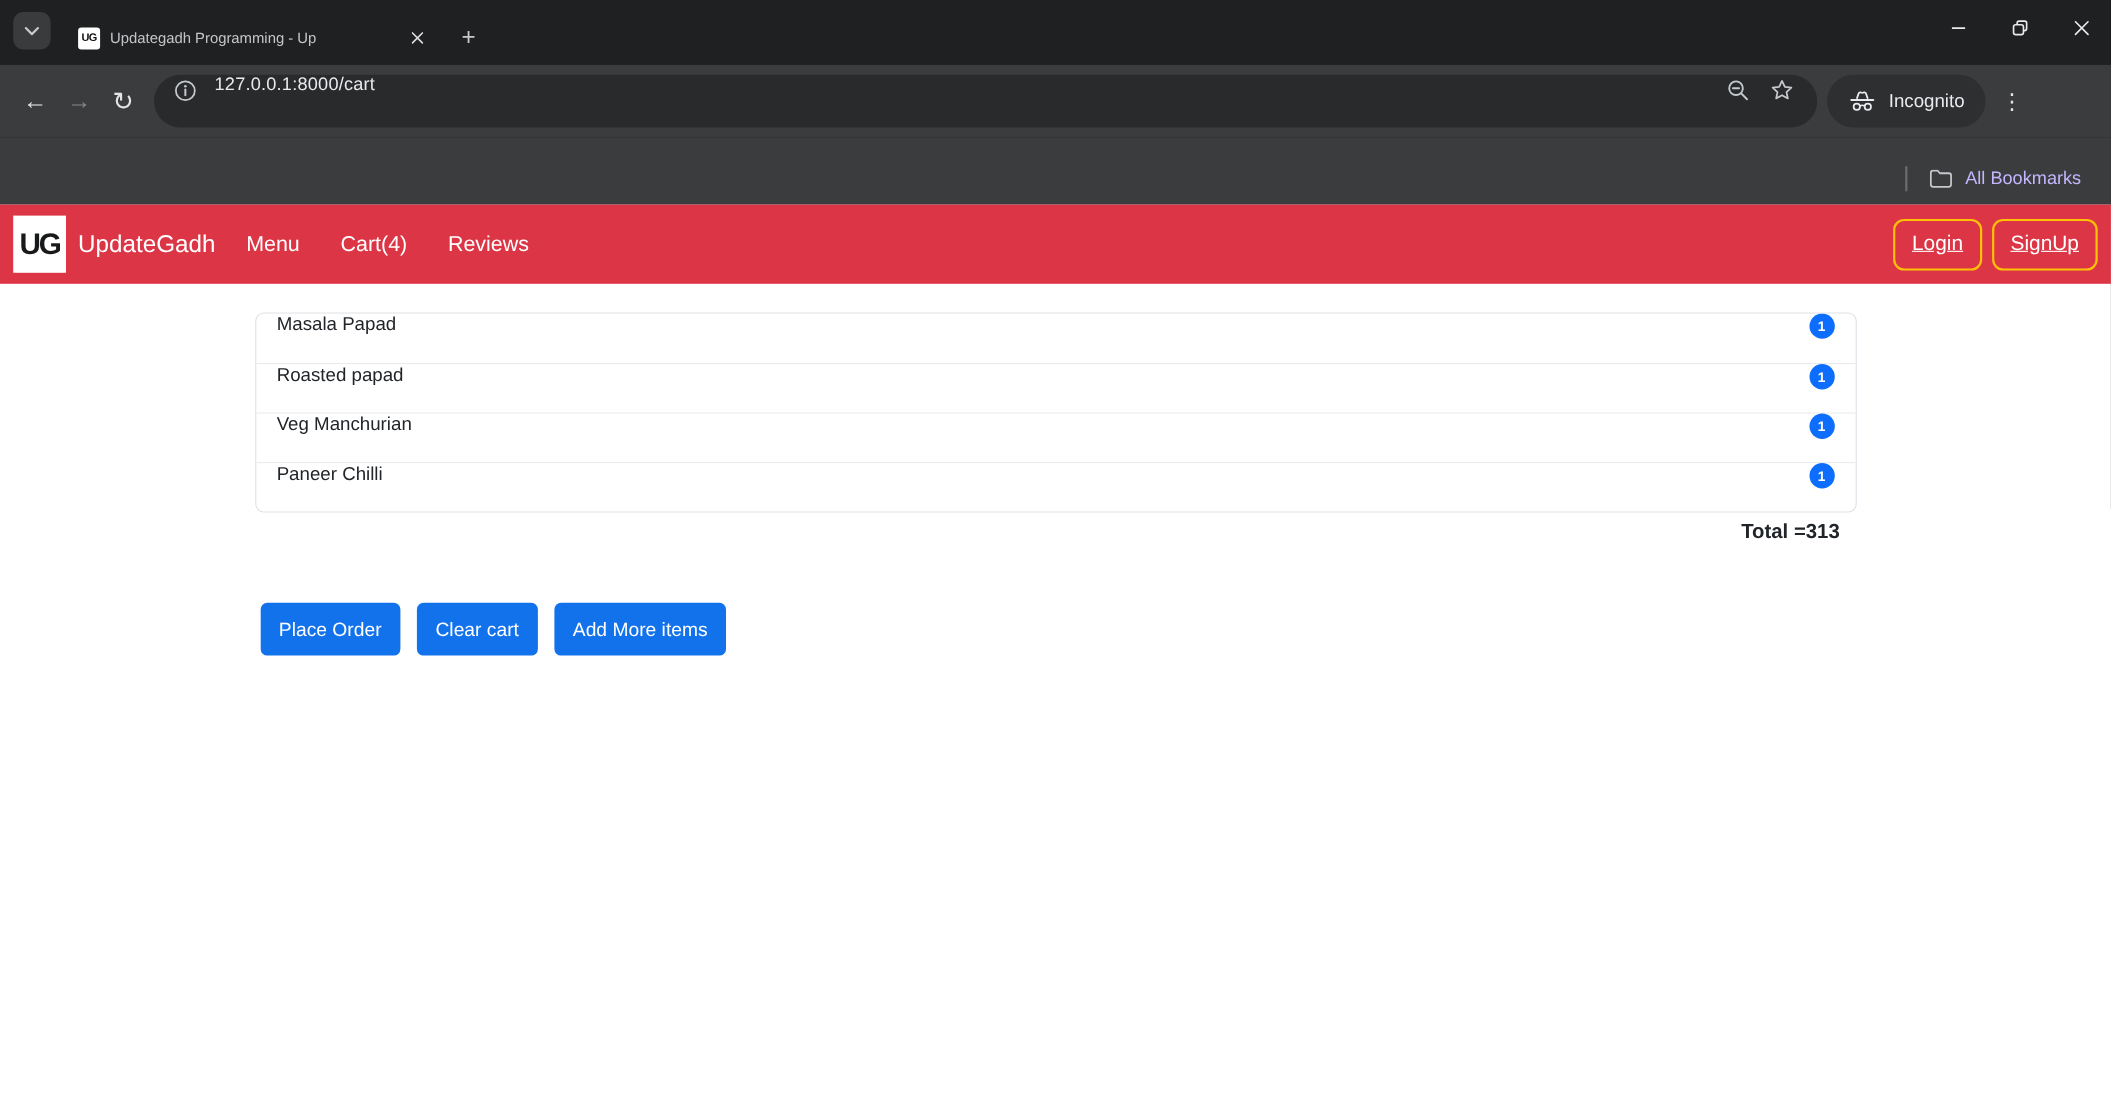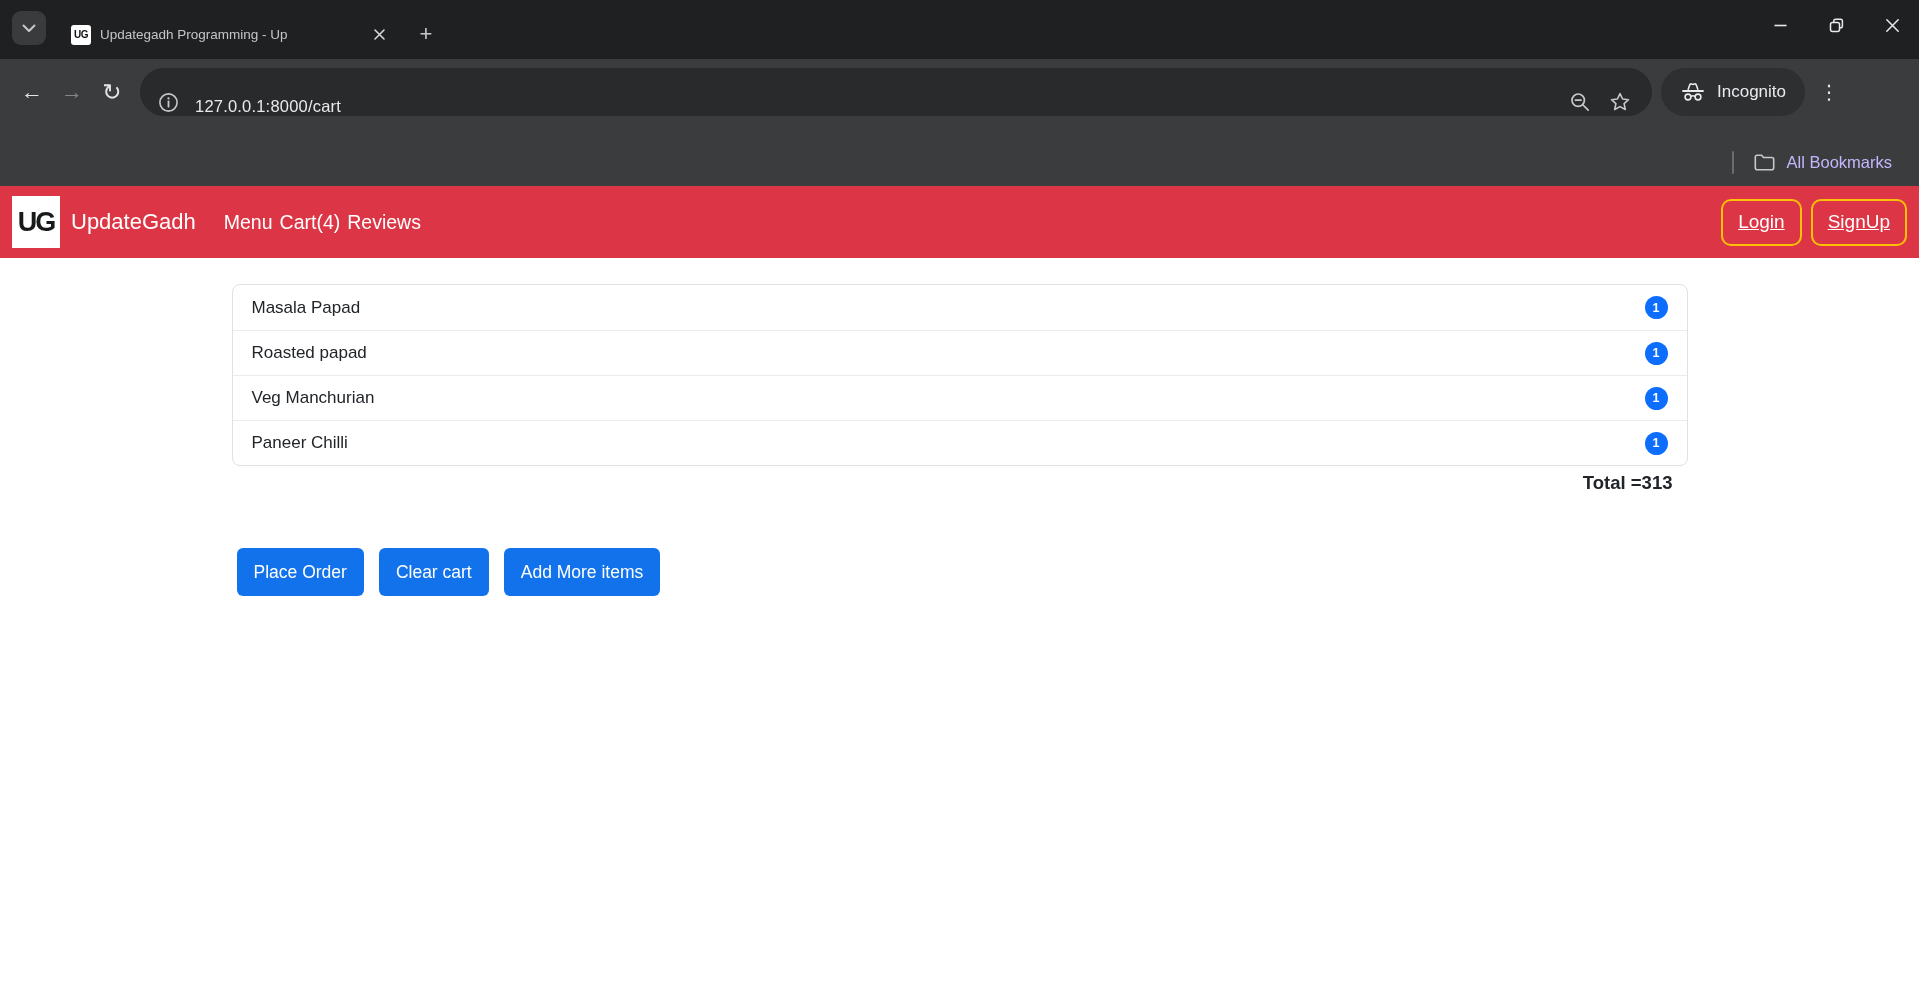--- a/index.html
+++ b/index.html
@@ -26,49 +26,49 @@
     justify-content:center;color:#c6c9cc;font-size:22px;line-height:1;cursor:pointer;}
   .win-controls{position:absolute;right:12px;top:10px;display:flex;gap:26px;}
   .win-btn{width:30px;height:30px;display:flex;align-items:center;justify-content:center;color:#e8eaed;cursor:pointer;}
   
   .toolbar{height:66px;background:#3b3c3e;display:flex;align-items:center;padding:0 12px;flex:0 0 auto;}
   .nav-ic{width:40px;height:40px;border-radius:50%;display:flex;align-items:center;justify-content:center;
     font-size:22px;color:#e2e4e6;cursor:pointer;flex:0 0 auto;}
   .nav-ic.disabled{color:#85888b;}
   .nav-ic.reload{font-size:23px;}
   .omnibox{margin-left:8px;width:1512px;height:48px;border-radius:24px;background:#282a2c;
-    display:flex;align-items:flex-end;padding:0 18px 0 14px;flex:0 0 auto;}
+    display:flex;align-items:flex-start;padding:0 18px 0 14px;flex:0 0 auto;}
   .omni-url{color:#e8eaed;font-size:16.5px;margin-left:13px;letter-spacing:0.2px;}
   .omni-spacer{flex:1;}
   .omni-ic{display:flex;align-items:center;justify-content:center;width:28px;height:28px;cursor:pointer;}
   .incognito-chip{margin-left:9px;height:48px;border-radius:24px;background:#2d2f31;display:flex;
     align-items:center;gap:11px;padding:0 19px;color:#e8eaed;font-size:17px;flex:0 0 auto;}
   .overflow-btn{width:38px;height:38px;margin-left:5px;display:flex;align-items:center;justify-content:center;
     color:#e2e4e6;font-size:20px;cursor:pointer;flex:0 0 auto;}
   
   .bookmarksbar{height:61px;background:#3b3c3e;display:flex;align-items:center;justify-content:flex-end;
     padding:14px 27px 0 0;gap:12px;flex:0 0 auto;}
   .bm-sep{width:2px;height:23px;background:#6a6d70;border-radius:1px;margin-right:8px;}
   .bm-label{color:#c4b5fd;font-size:16.5px;cursor:pointer;}
   
   .page{background:#fff;flex:1;display:flex;flex-direction:column;}
   .site-navbar{height:72px;background:#dc3545;display:flex;align-items:center;padding:0 12px;flex:0 0 auto;}
   .site-logo{width:48px;height:52px;background:#fff;display:flex;align-items:center;justify-content:center;
     font-weight:800;font-size:27px;color:#18191b;letter-spacing:-2px;flex:0 0 auto;cursor:pointer;}
   .site-brand{color:#fff;font-size:22px;margin:0 28px 0 11px;cursor:pointer;}
-  .site-links{display:flex;gap:7px;align-items:center;}
+  .site-links{display:flex;gap:37px;align-items:center;}
   .site-link{color:#fff;font-size:19.5px;text-decoration:none;cursor:pointer;}
   .nav-spacer{flex:1;}
   .auth-btn{height:47px;padding:0 15px;border:2px solid #ffc107;border-radius:10px;background:transparent;
     color:#fff;font-size:19px;text-decoration:underline;display:flex;align-items:center;margin-left:9px;
     cursor:pointer;font-family:inherit;}
   .container{width:1456px;margin:0 auto;}
   .page-heading{margin:11px 0 0;font-size:33px;font-weight:700;color:#212529;}
   .list-group{margin-top:26px;border:1px solid #dee2e6;border-radius:8px;overflow:hidden;background:#fff;}
-  .list-item{height:45px;display:flex;align-items:center;justify-content:space-between;
+  .list-item{height:45px;display:flex;align-items:flex-start;justify-content:space-between;
     padding:0 19px;font-size:17px;color:#212529;border-top:1px solid #e9ecef;}
   .list-item:first-child{border-top:none;}
   .qty-badge{min-width:23px;height:23px;border-radius:50%;background:#0d6efd;color:#fff;
     font-size:12.5px;font-weight:700;display:flex;align-items:center;justify-content:center;cursor:default;}
   .total-line{margin-top:6px;text-align:right;padding-right:15px;font-size:18.5px;font-weight:700;color:#212529;}
   .btn-row{margin-top:54px;display:flex;gap:15px;padding-left:5px;}
   .btn-primary{height:48px;padding:0 17px;background:#1272ec;color:#fff;border:none;border-radius:6px;
     font-size:17.5px;font-family:inherit;cursor:pointer;}
   svg{display:block;}
 </style>

